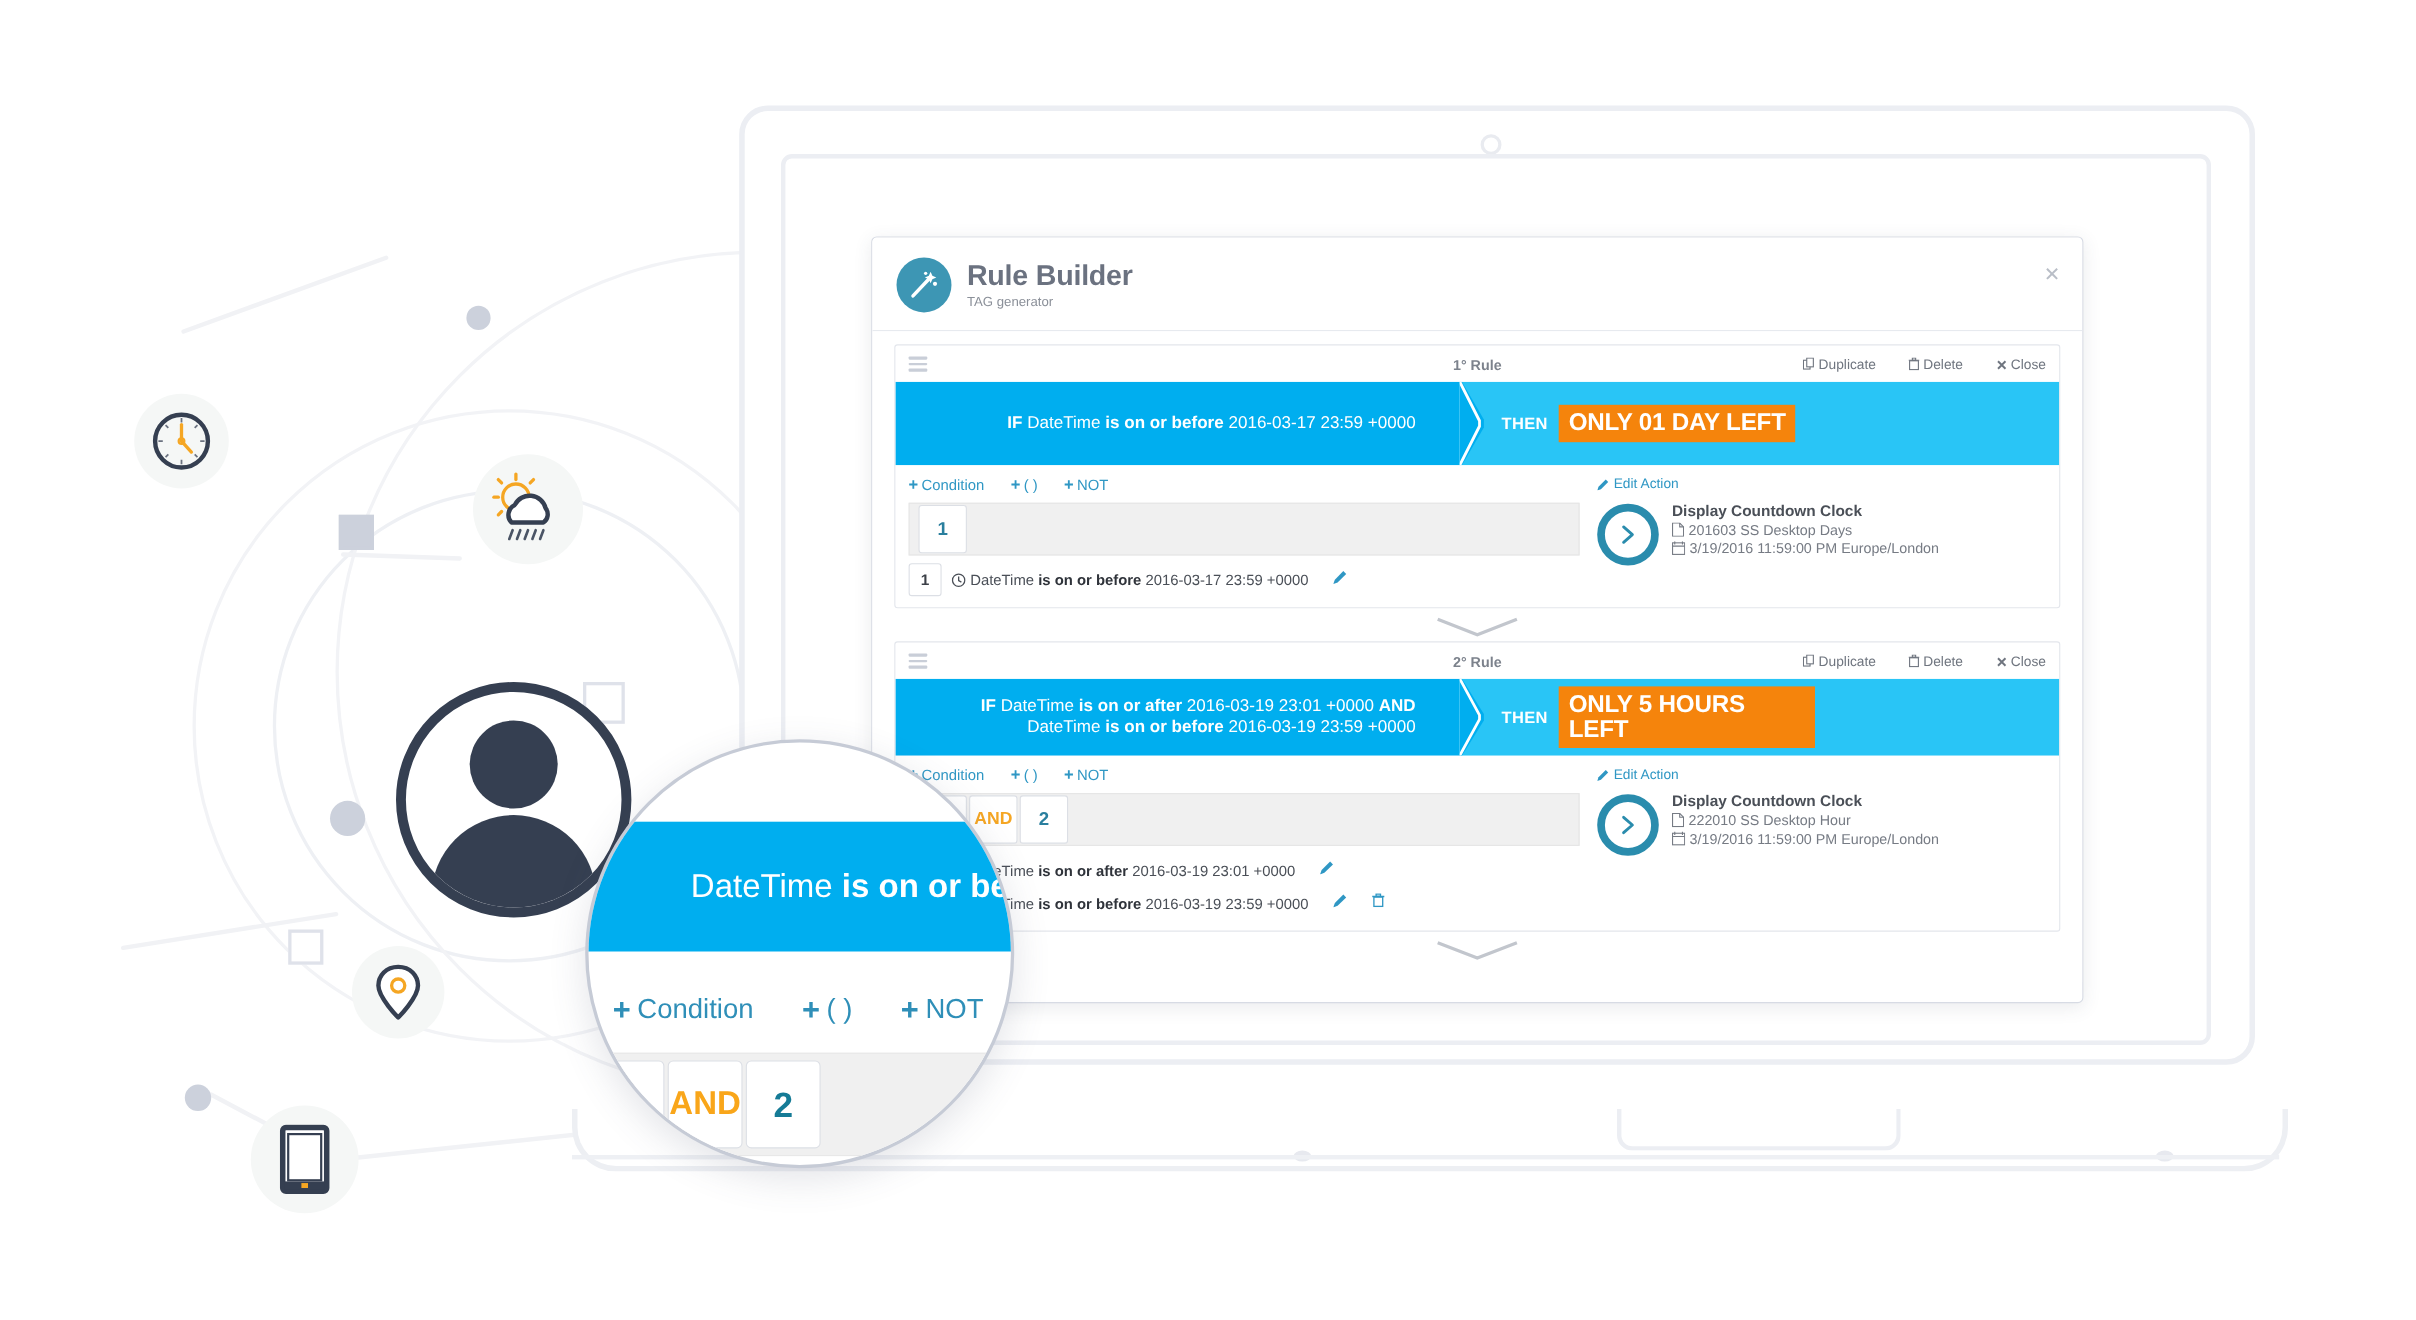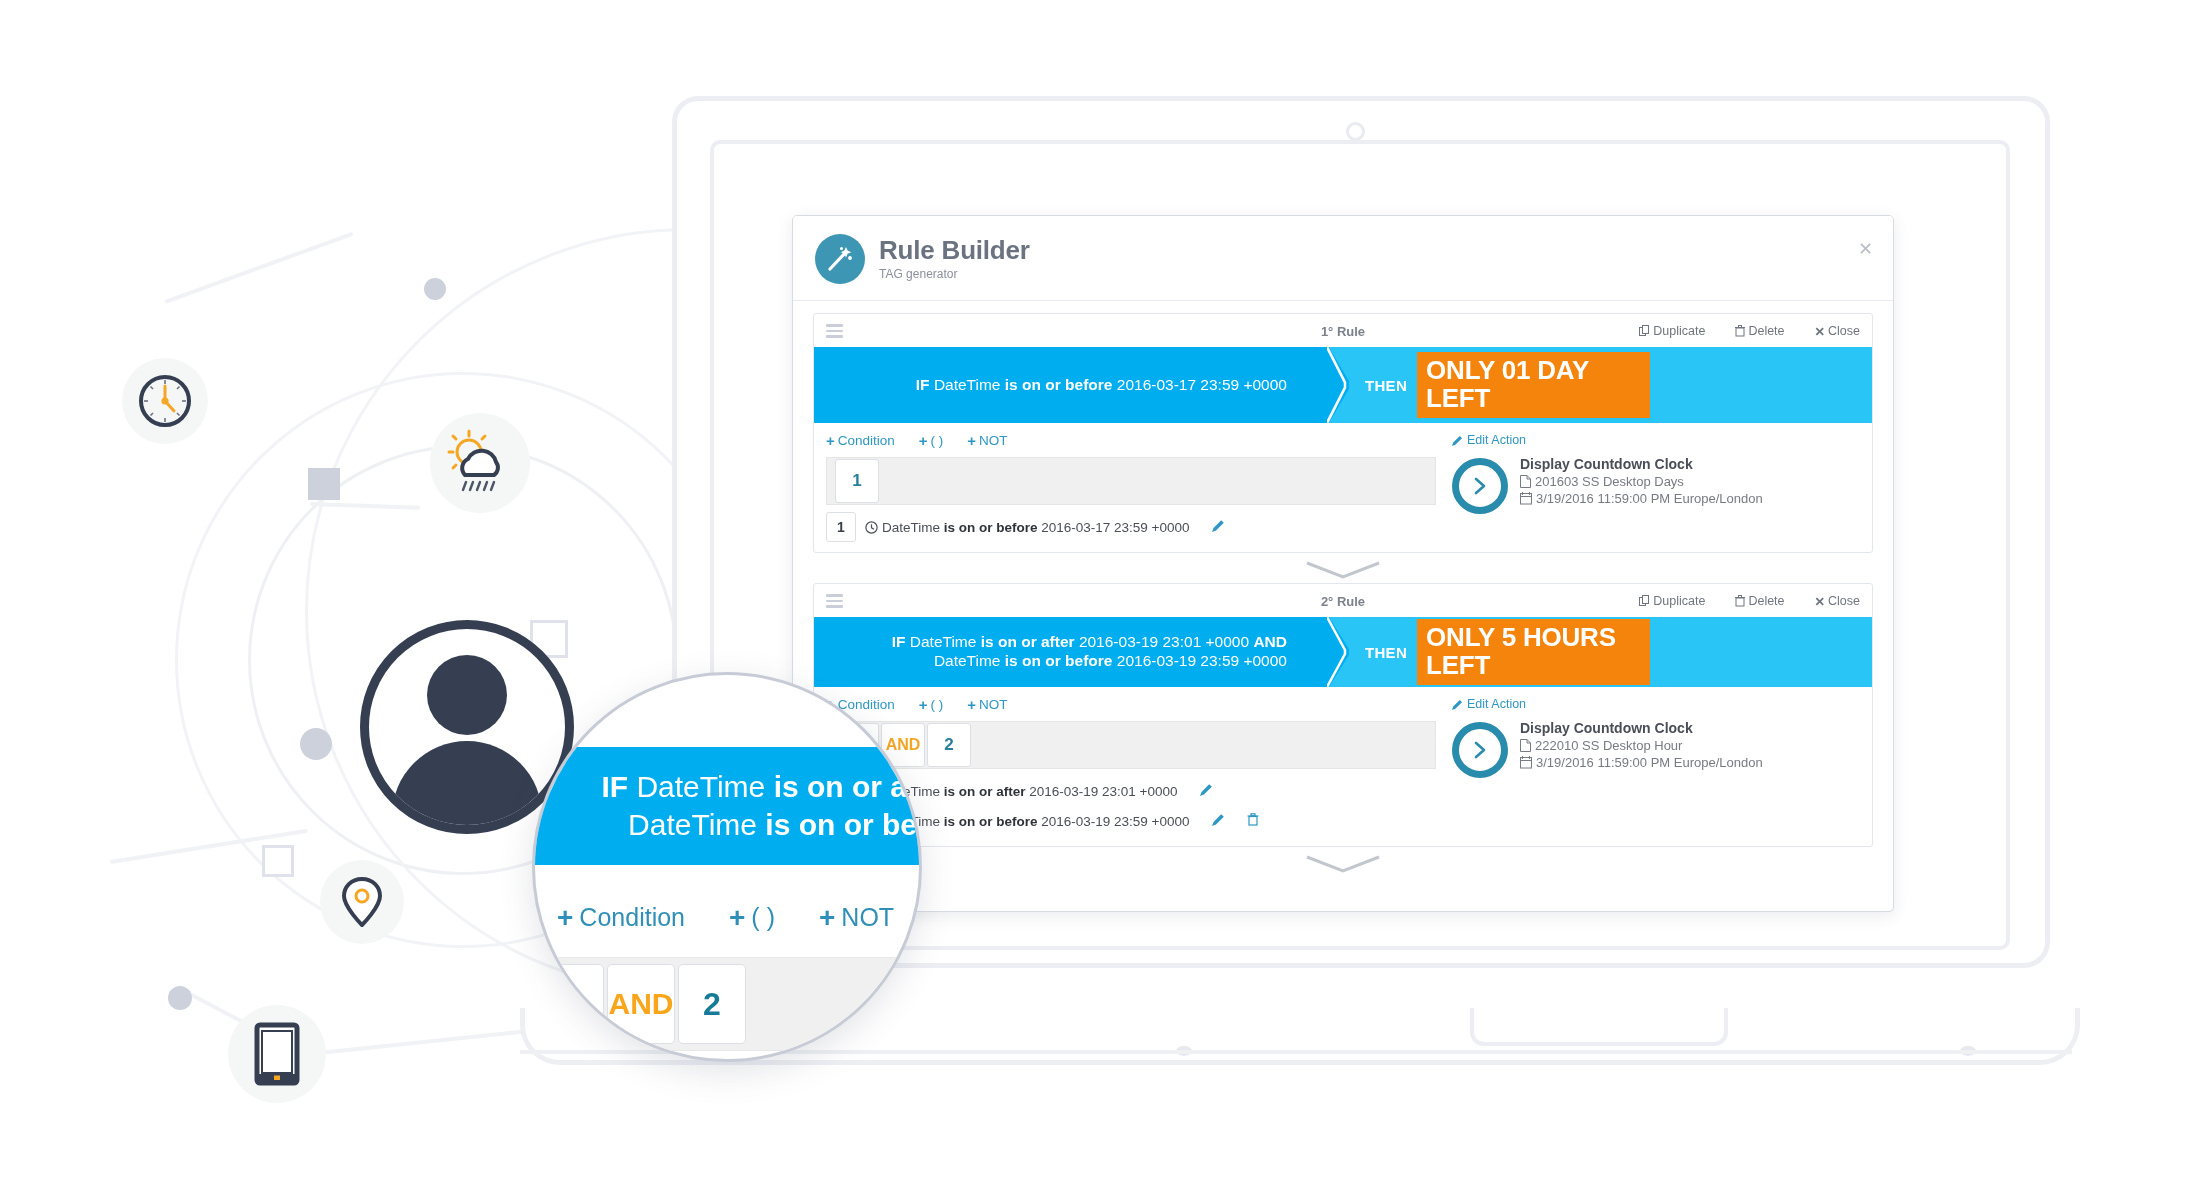--- a/index.html
+++ b/index.html
@@ -153,21 +153,21 @@
   }
   .arrow-notch{
     position:absolute;left:0;top:0;width:34px;height:100%;
     pointer-events:none;
   }
   .then-word{
     color:#ffffff;font-size:15px;font-weight:bold;margin-right:10px;letter-spacing:.3px;
   }
   .then-badge{
     background:#f5840c;color:#ffffff;
-    font-size:26px;font-weight:bold;line-height:1.04;
+    font-size:22px;font-weight:bold;line-height:1.04;
     padding:5px 9px 6px 9px;
     max-width:215px;letter-spacing:-.2px;
   }
 
   
   .builder{display:flex;padding:10px 12px 10px 12px;}
   .builder-left{flex:0 0 auto;width:610px;}
   .builder-right{flex:1 1 auto;padding-left:16px;}
   .addrow{display:flex;align-items:center;gap:24px;margin-bottom:9px;}
   .addbtn{
@@ -648,21 +648,20 @@
           <path d="M4 3 L40 17 L76 3" fill="none" stroke="#c2c6cd" stroke-width="3"></path>
         </svg>
       </div>
 
     </div>
   </div>
 
   <div class="mag" style="left:532px;top:672px;width:384px;height:384px;">
     <div class="mag-inner">
       <div class="mag-if" style="left:-18px;top:72px;width:400px;height:118px;padding-right:16px;">
-        <div class="mag-if-line"><b>IF </b><span>DateTime </span><b>is on or af</b></div>
         <div class="mag-if-line"><span>DateTime </span><b>is on or be</b></div>
       </div>
 
       <div class="mag-addrow" style="left:22px;top:228px;">
         <div class="mag-addbtn">
           <span class="plus">+</span>
           <span>Condition</span>
         </div>
         <div class="mag-addbtn">
           <span class="plus">+</span>

